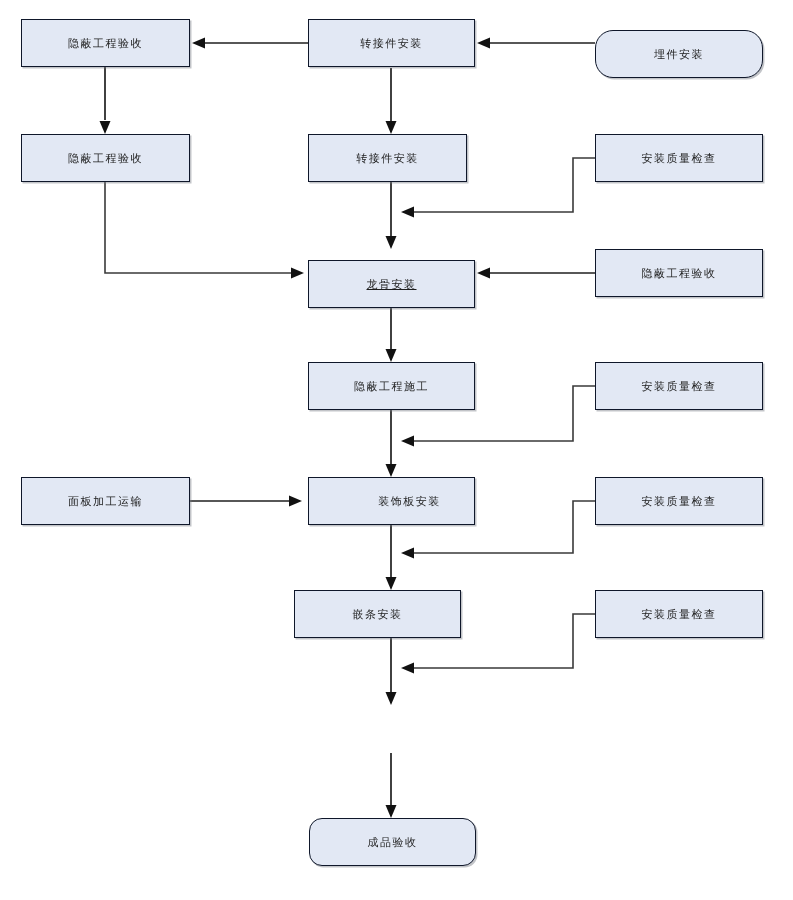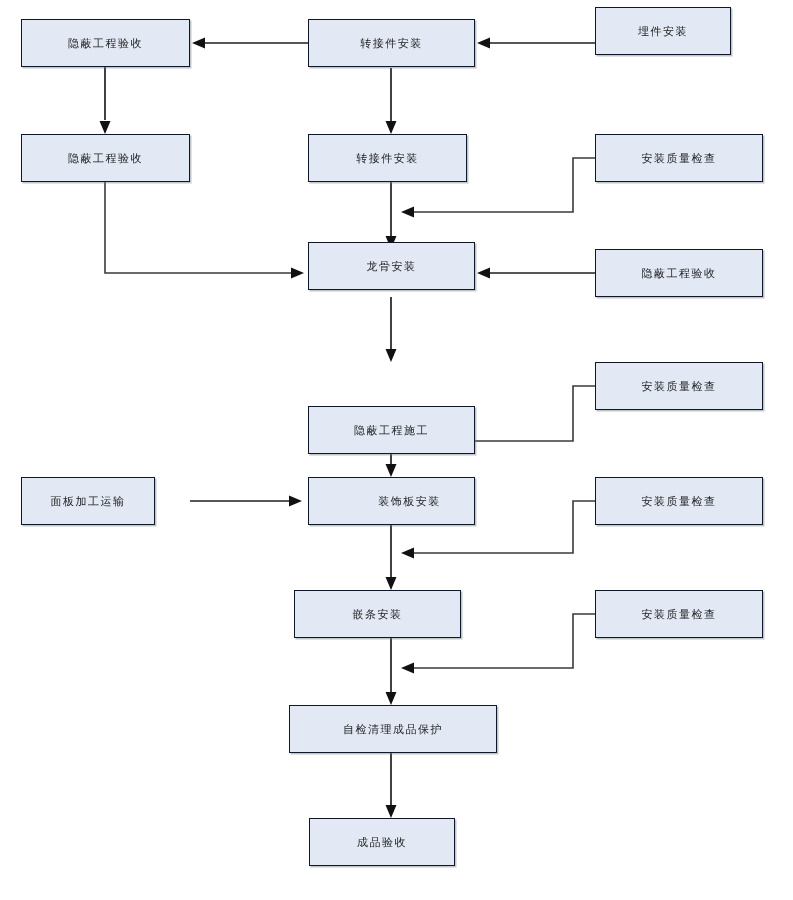--- a/index.html
+++ b/index.html
@@ -95,36 +95,35 @@
     <path class="edge-line elbow" d="M595 386 H573 V441 H414"></path>
     <polygon class="arrowhead" points="401,441 414,435.5 414,446.5"></polygon>
     <path class="edge-line elbow" d="M595 501 H573 V553 H414"></path>
     <polygon class="arrowhead" points="401,553 414,547.5 414,558.5"></polygon>
     <path class="edge-line elbow" d="M595 614 H573 V668 H414"></path>
     <polygon class="arrowhead" points="401,668 414,662.5 414,673.5"></polygon>
   </svg>
 
   <div class="node" style="left:21px;  top:19px;  width:169px;">隐蔽工程验收</div>
   <div class="node" style="left:308px; top:19px;  width:167px;">转接件安装</div>
-  <div class="node" style="left:595px; top:7px;  width:136px;">埋件安装</div>
+  <div class="node" style="left:595px; top:30px;  width:168px;border-radius:18px;">埋件安装</div>
 
   <div class="node" style="left:21px;  top:134px; width:169px;">隐蔽工程验收</div>
   <div class="node" style="left:308px; top:134px; width:159px;">转接件安装</div>
   <div class="node" style="left:595px; top:134px; width:168px;">安装质量检查</div>
 
-  <div class="node" style="left:308px; top:242px; width:167px;">龙骨安装</div>
+  <div class="node" style="left:308px; top:260px; width:167px;text-decoration:underline;">龙骨安装</div>
   <div class="node" style="left:595px; top:249px; width:168px;">隐蔽工程验收</div>
 
-  <div class="node" style="left:308px; top:362px; width:167px;margin-top:44px;">隐蔽工程施工</div>
+  <div class="node" style="left:308px; top:362px; width:167px;">隐蔽工程施工</div>
   <div class="node" style="left:595px; top:362px; width:168px;">安装质量检查</div>
 
-  <div class="node" style="left:21px;  top:477px; width:134px;">面板加工运输</div>
+  <div class="node" style="left:21px;  top:477px; width:169px;">面板加工运输</div>
   <div class="node" style="left:308px; top:477px; width:167px;padding-left:36px;">装饰板安装</div>
   <div class="node" style="left:595px; top:477px; width:168px;">安装质量检查</div>
 
   <div class="node" style="left:294px; top:590px; width:167px;">嵌条安装</div>
   <div class="node" style="left:595px; top:590px; width:168px;">安装质量检查</div>
 
-  <div class="node" style="left:289px; top:705px; width:208px;">自检清理成品保护</div>
 
-  <div class="node" style="left:309px; top:818px; width:146px;">成品验收</div>
+  <div class="node" style="left:309px; top:818px; width:167px;border-radius:13px;">成品验收</div>
 
 </div>
 
 </body></html>

